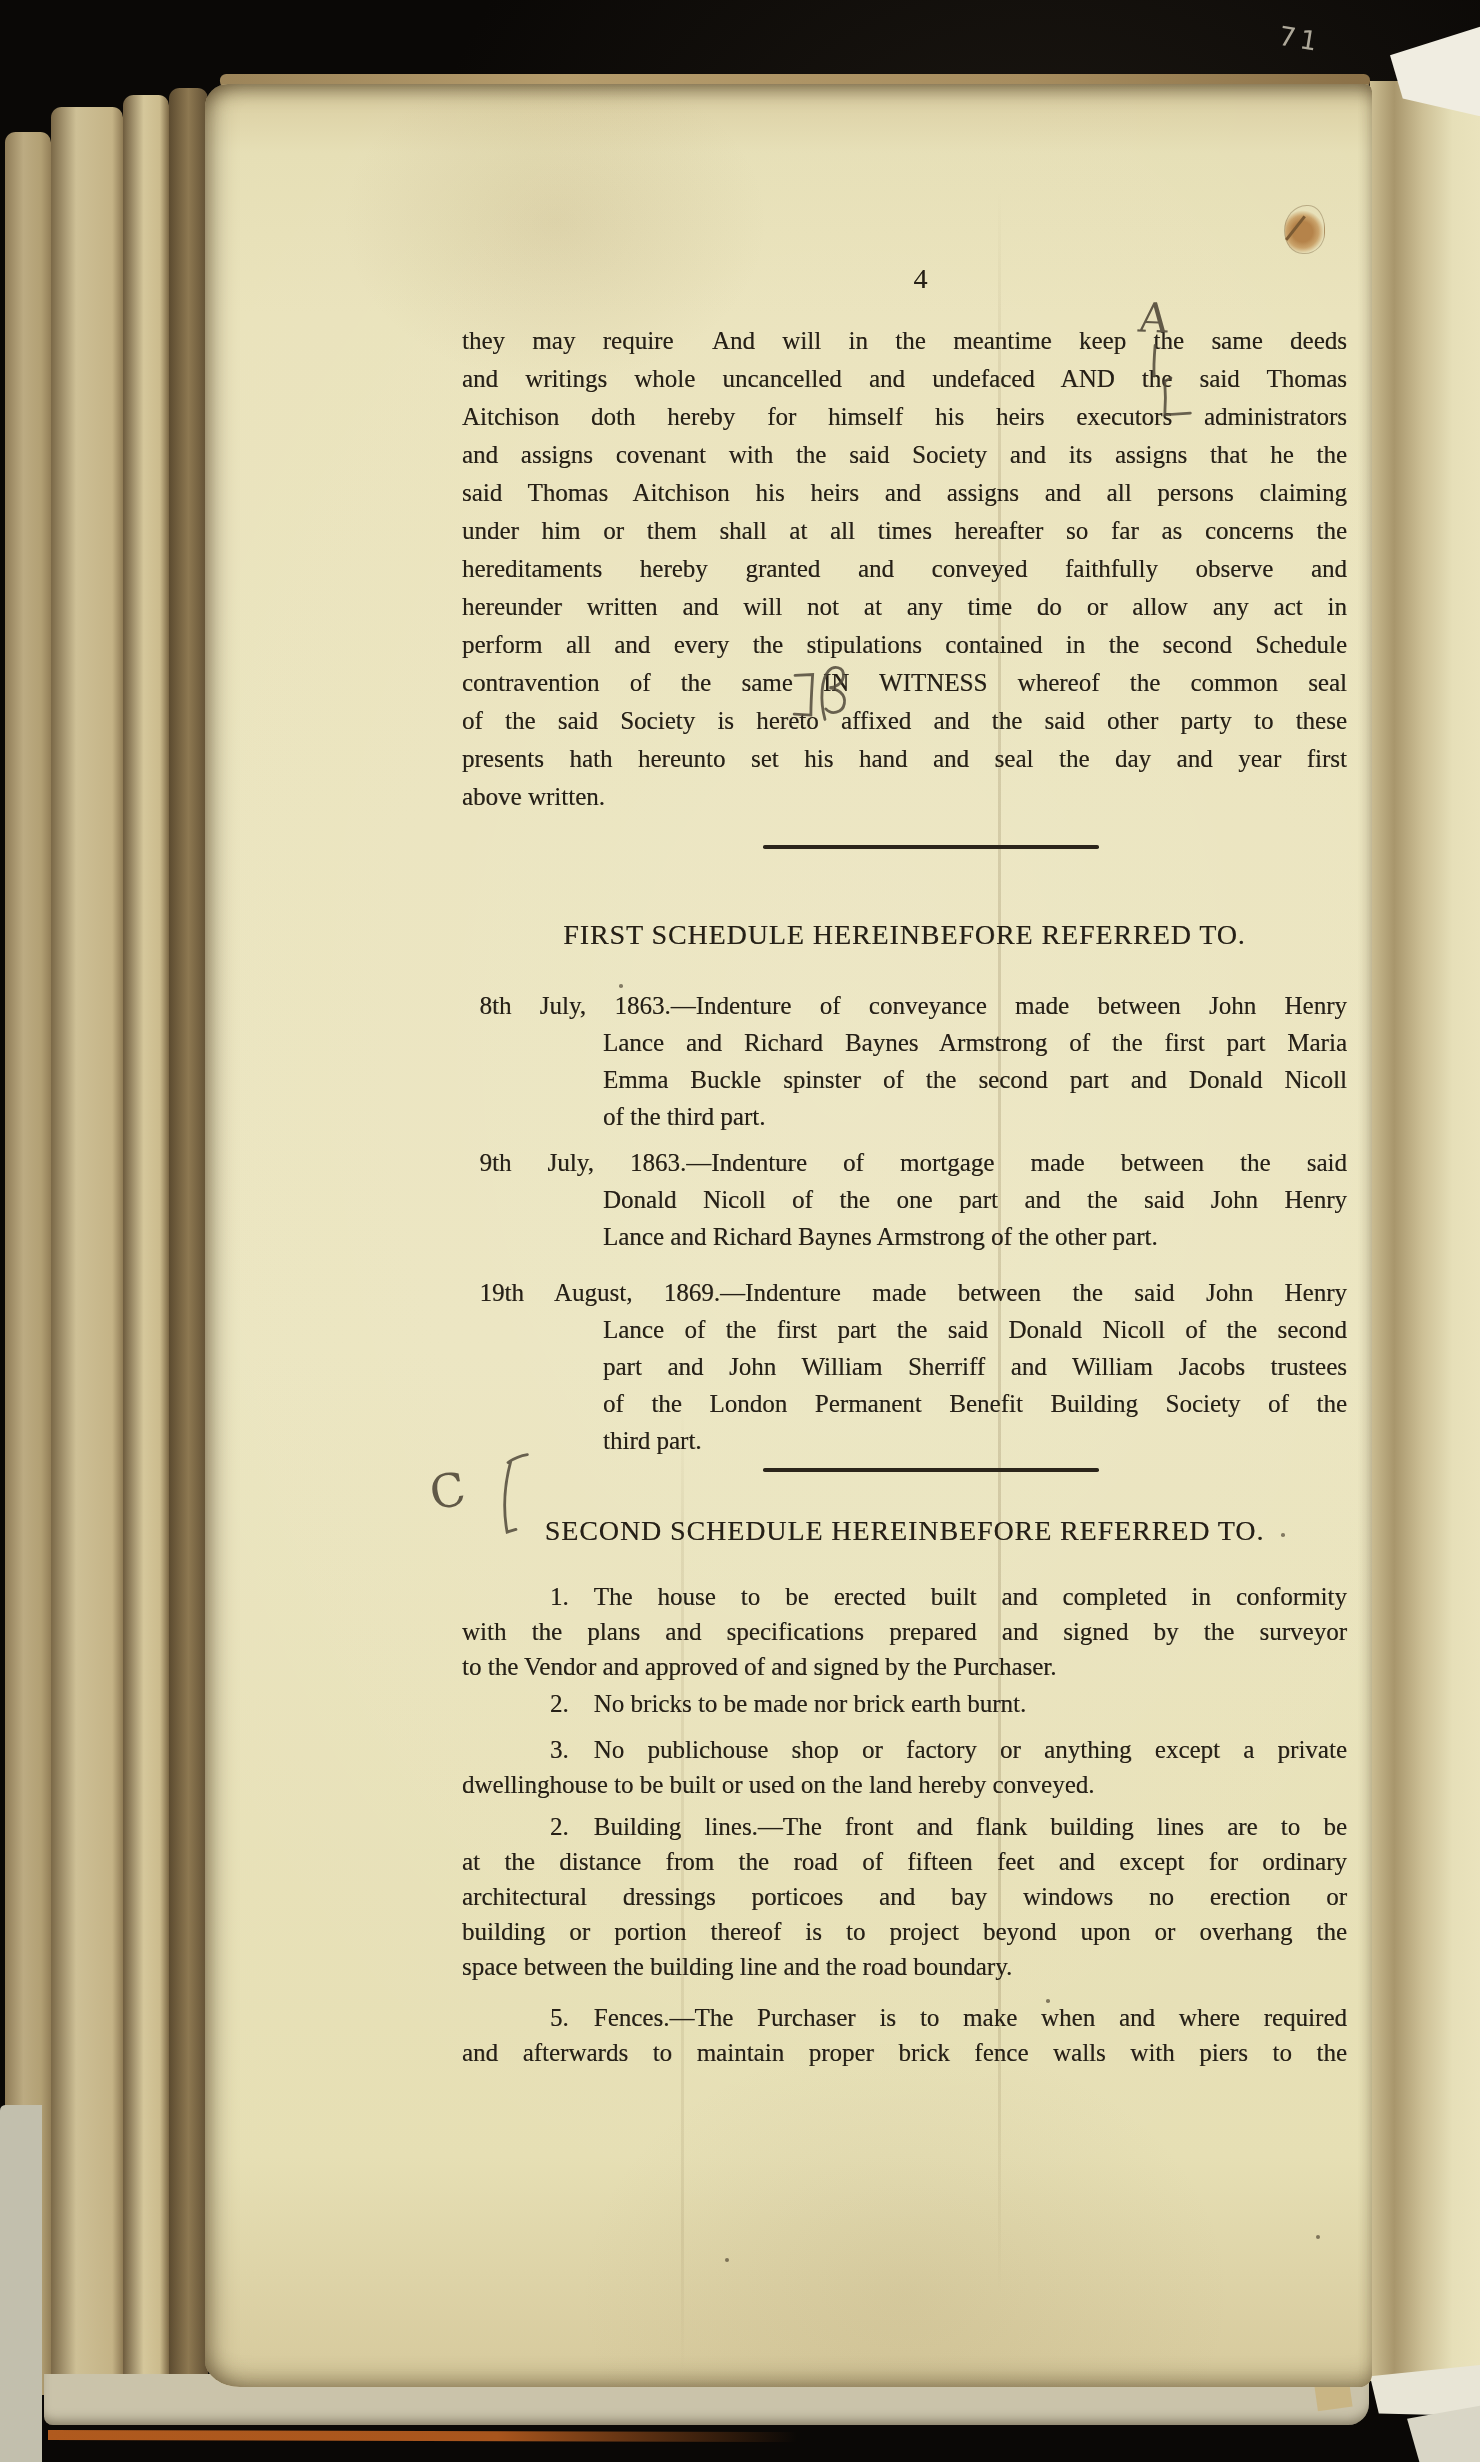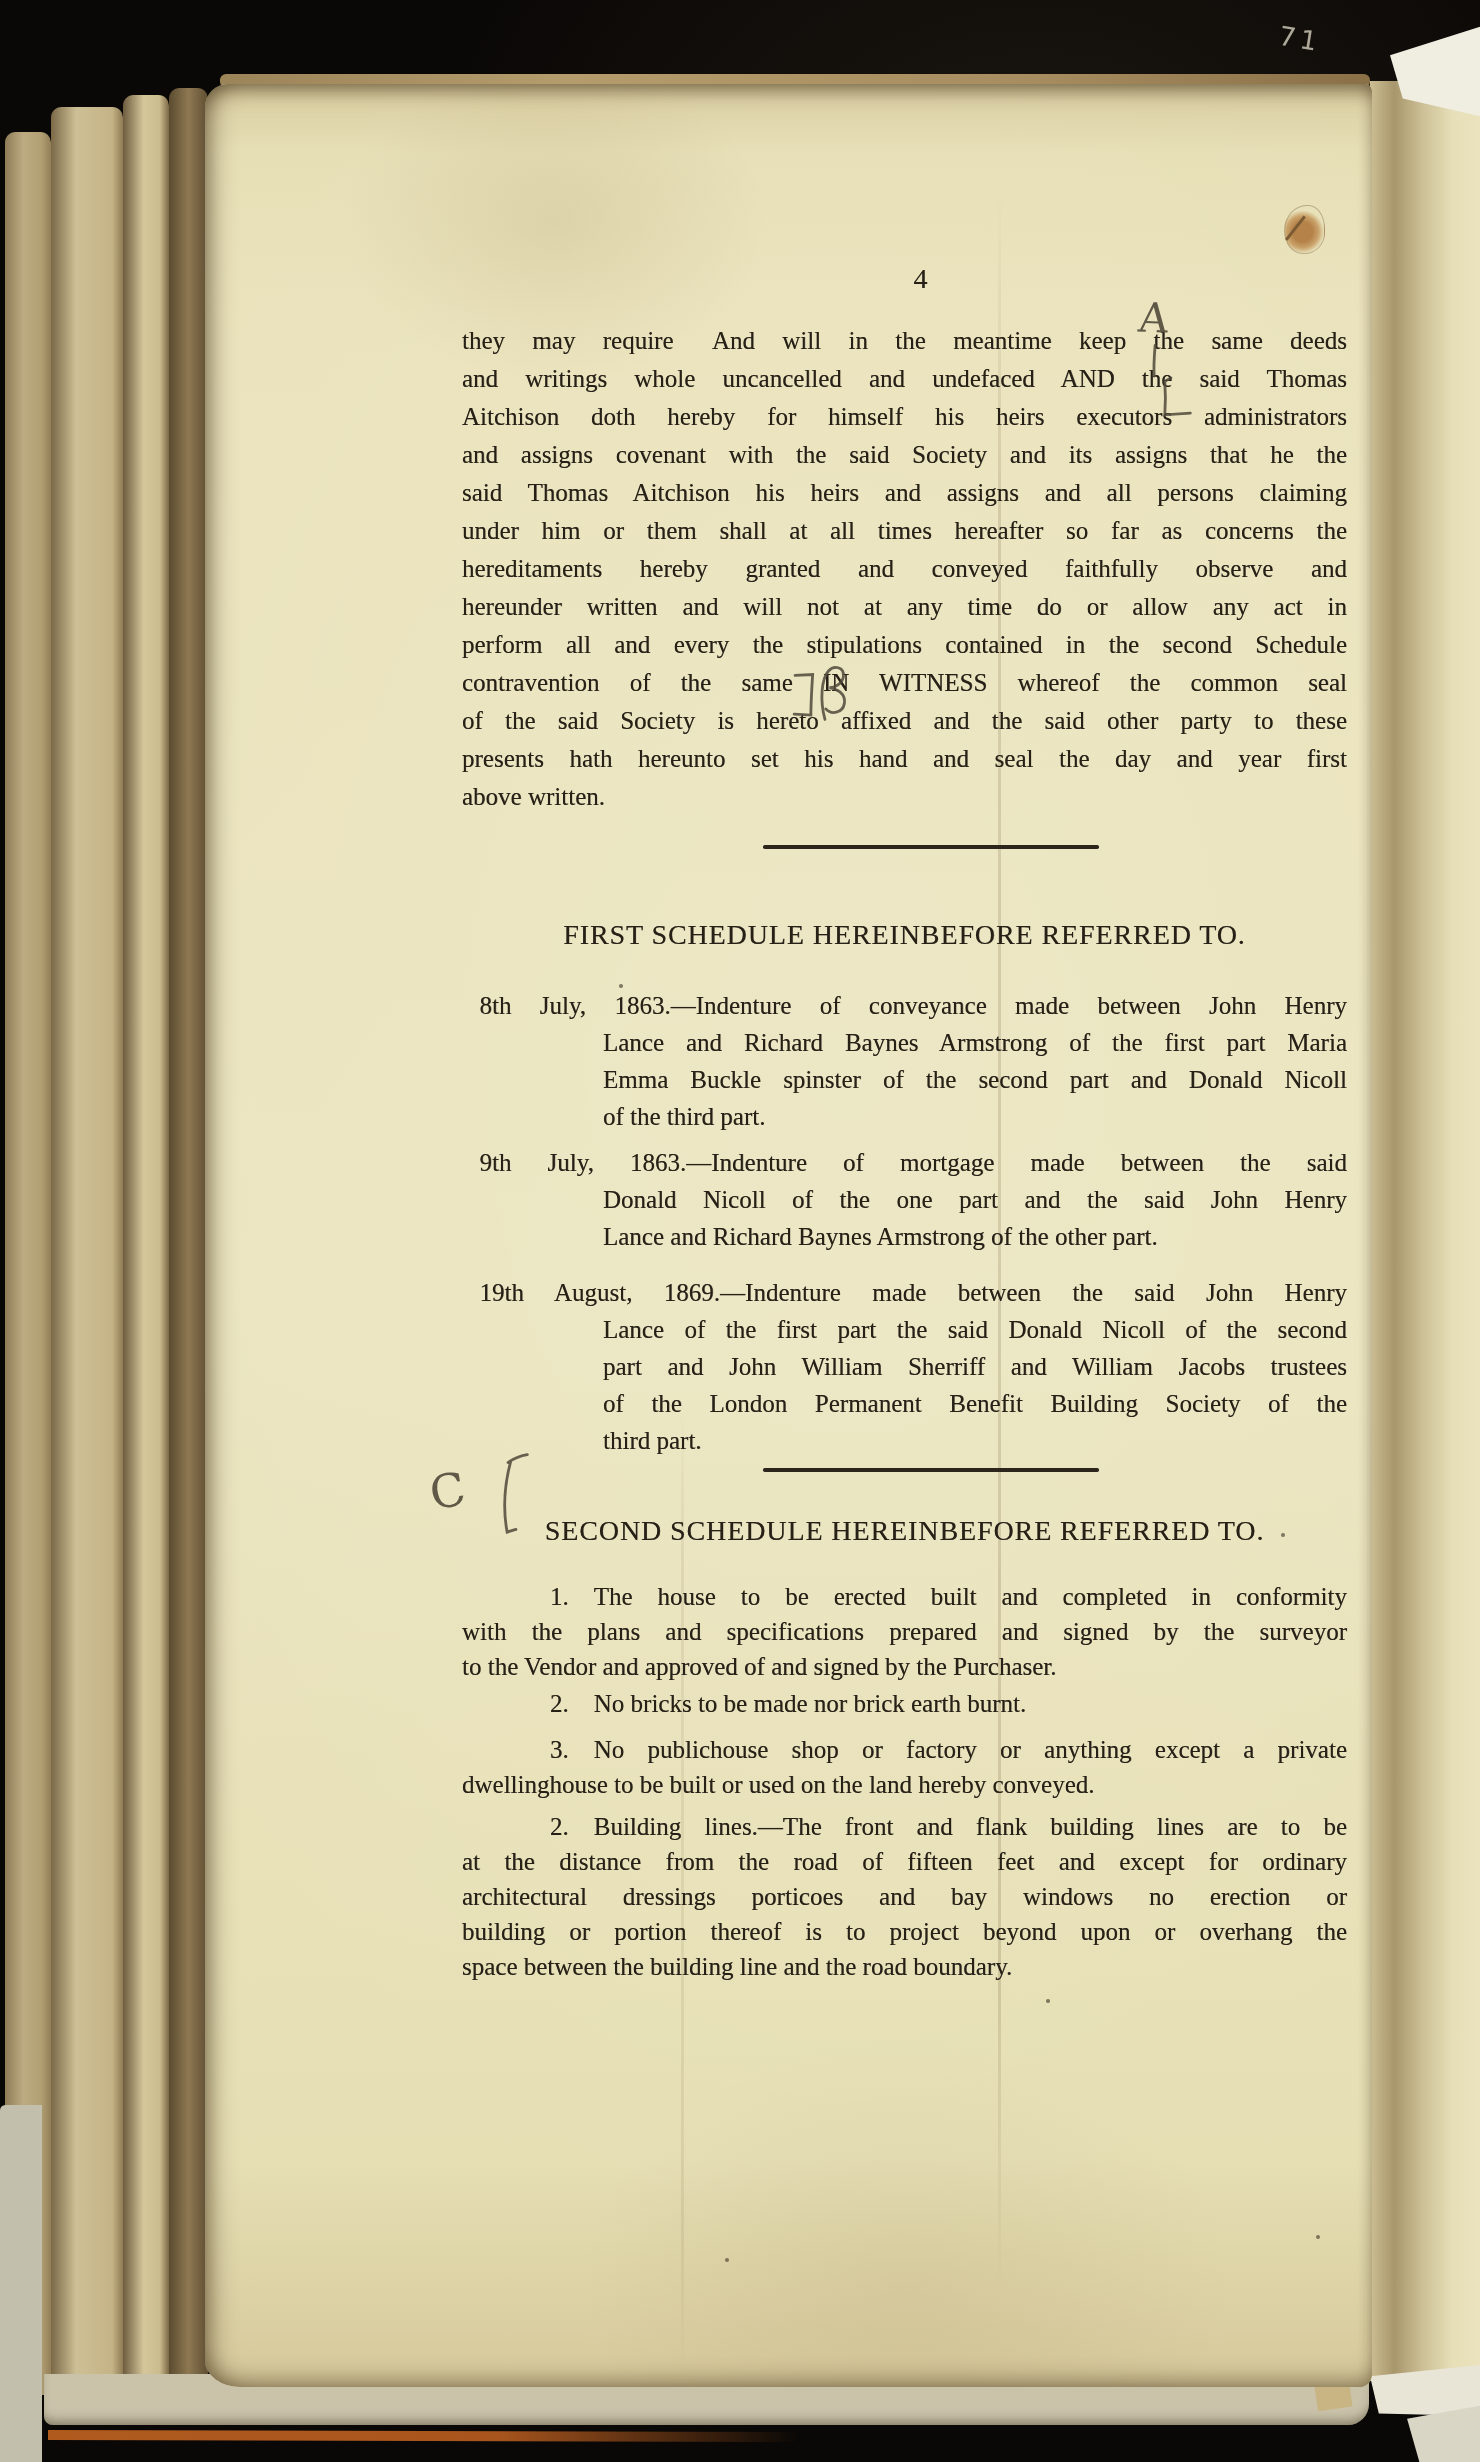--- a/index.html
+++ b/index.html
@@ -191,20 +191,24 @@
           <div class="line">3. No publichouse shop or factory or anything except a private</div>
           <div class="line">dwellinghouse to be built or used on the land hereby conveyed.</div>
         </div>
       <div class="clause k4">
           <div class="line">2. Building lines.—The front and flank building lines are to be</div>
           <div class="line">at the distance from the road of fifteen feet and except for ordinary</div>
           <div class="line">architectural dressings porticoes and bay windows no erection or</div>
           <div class="line">building or portion thereof is to project beyond upon or overhang the</div>
           <div class="line">space between the building line and the road boundary.</div>
         </div>
+      <div class="clause k5 cont">
+          <div class="line">5. Fences.—The Purchaser is to make when and where required</div>
+          <div class="line">and afterwards to maintain proper brick fence walls with piers to the</div>
+        </div>
     </div>
 
     <span class="hand a">A</span>
     <span class="hand c">C</span>
 
     <div class="speck" style="left:1111px;top:2151px"></div>
     <div class="speck" style="left:520px;top:2174px"></div>
     <div class="speck" style="left:1076px;top:1449px;width:3.5px;height:3.5px"></div>
     <div class="speck" style="left:414px;top:900px;width:3.5px;height:3.5px"></div>
     <div class="speck" style="left:841px;top:1915px;width:3.5px;height:3.5px"></div>

